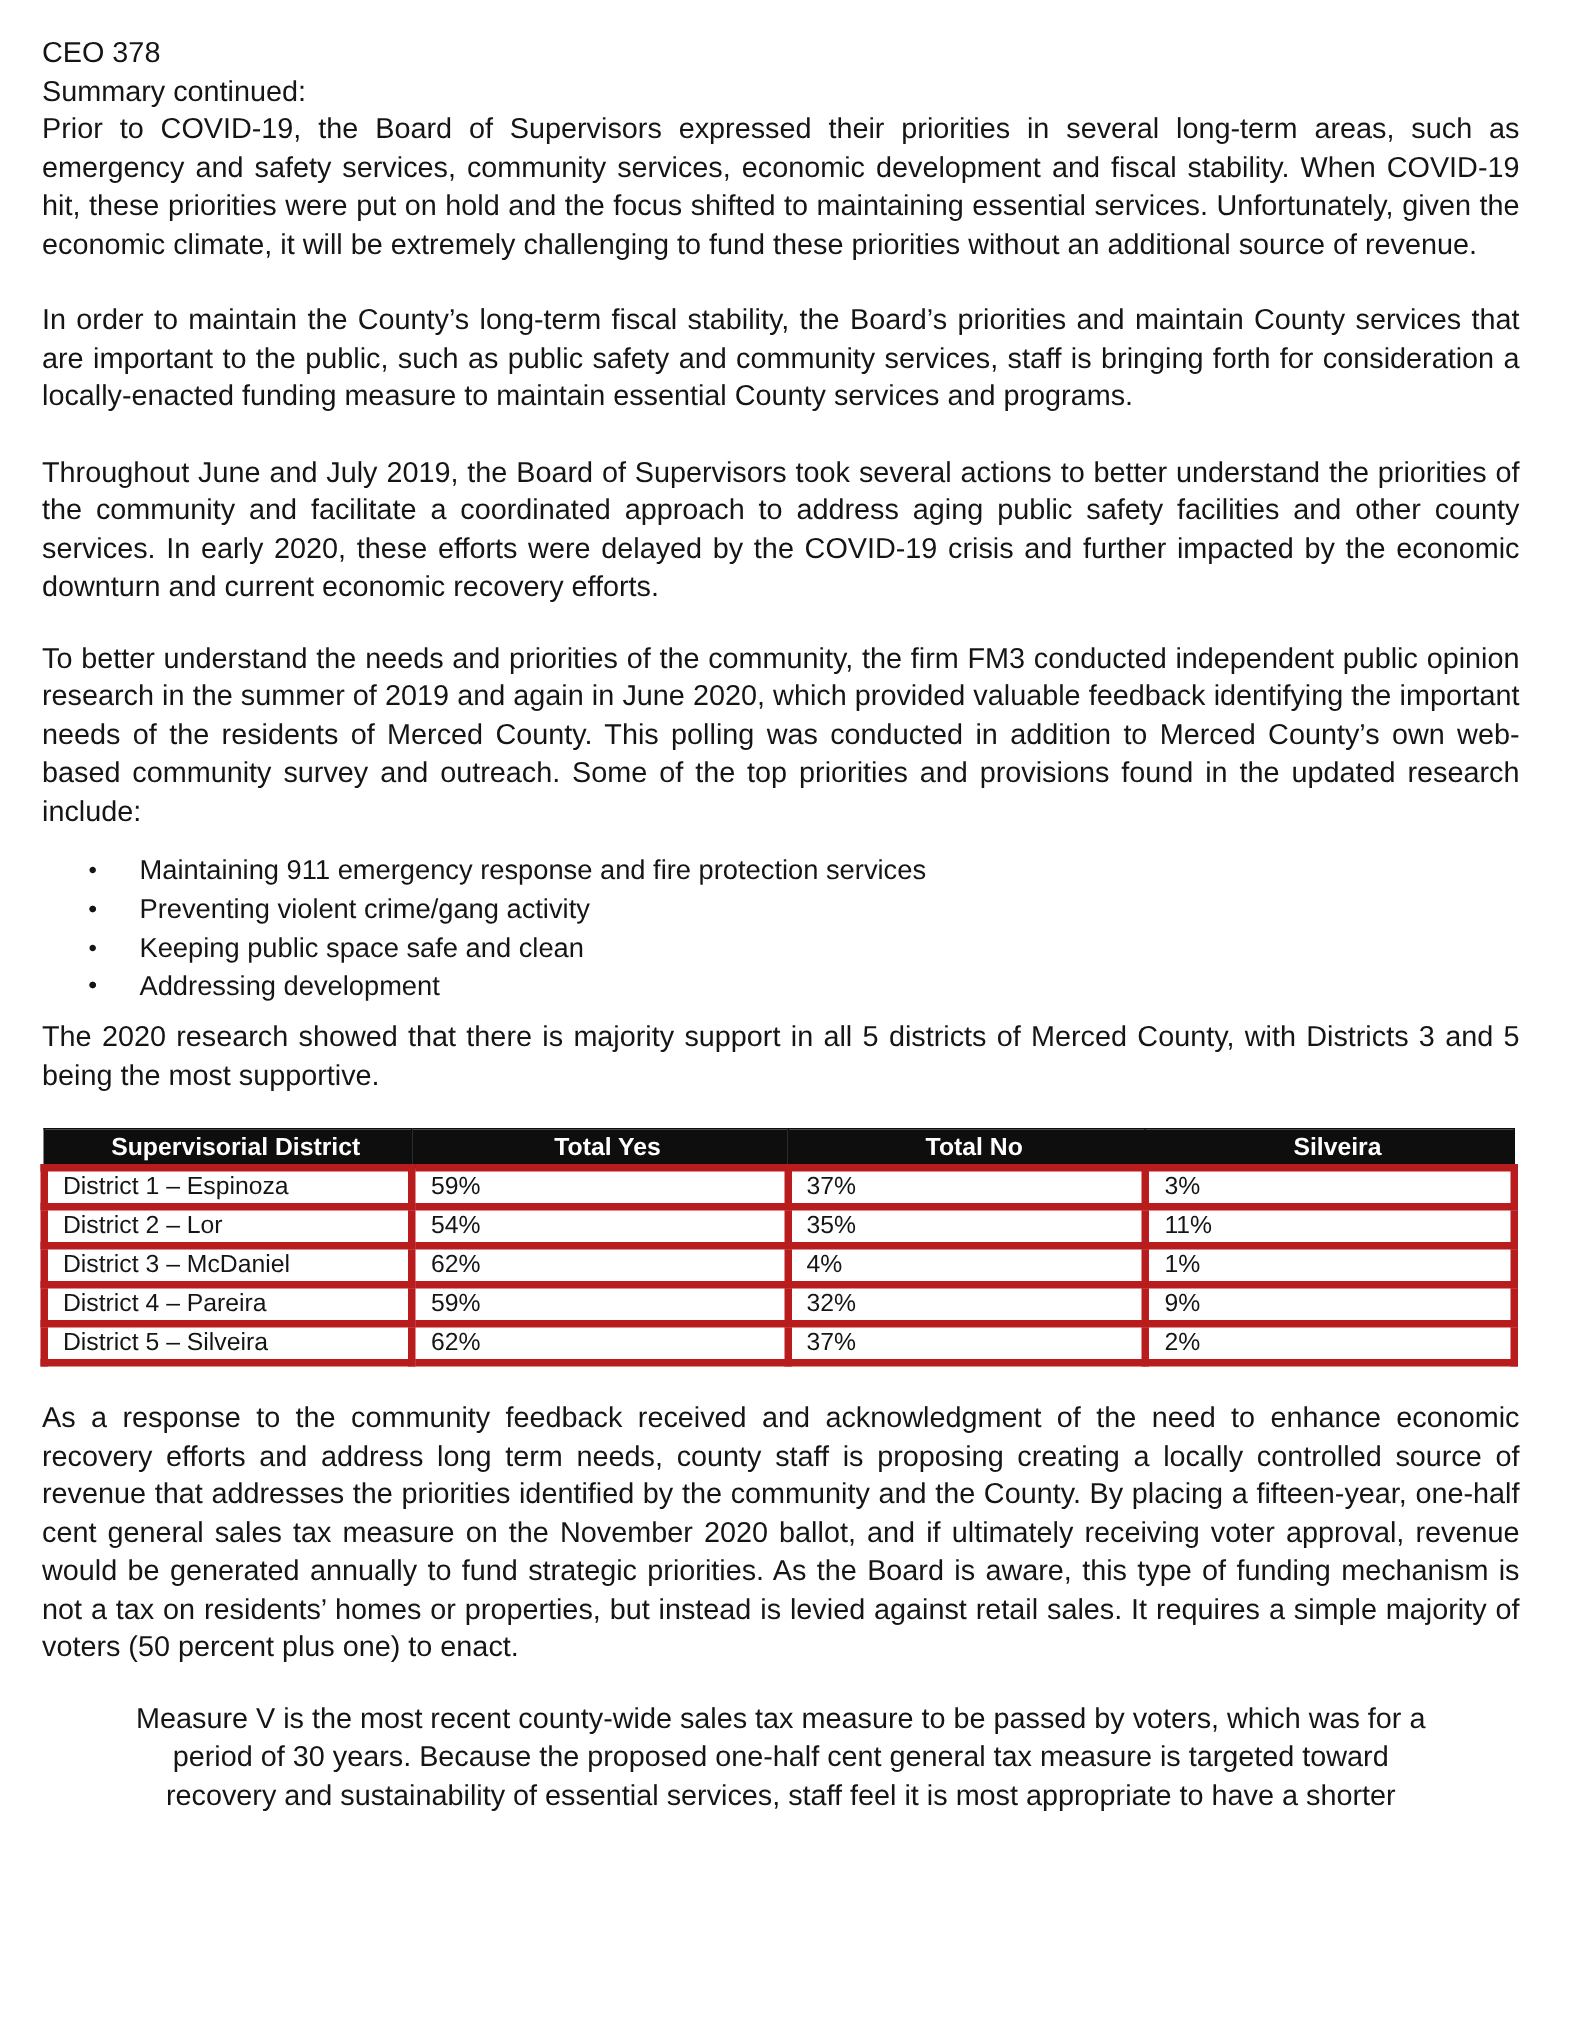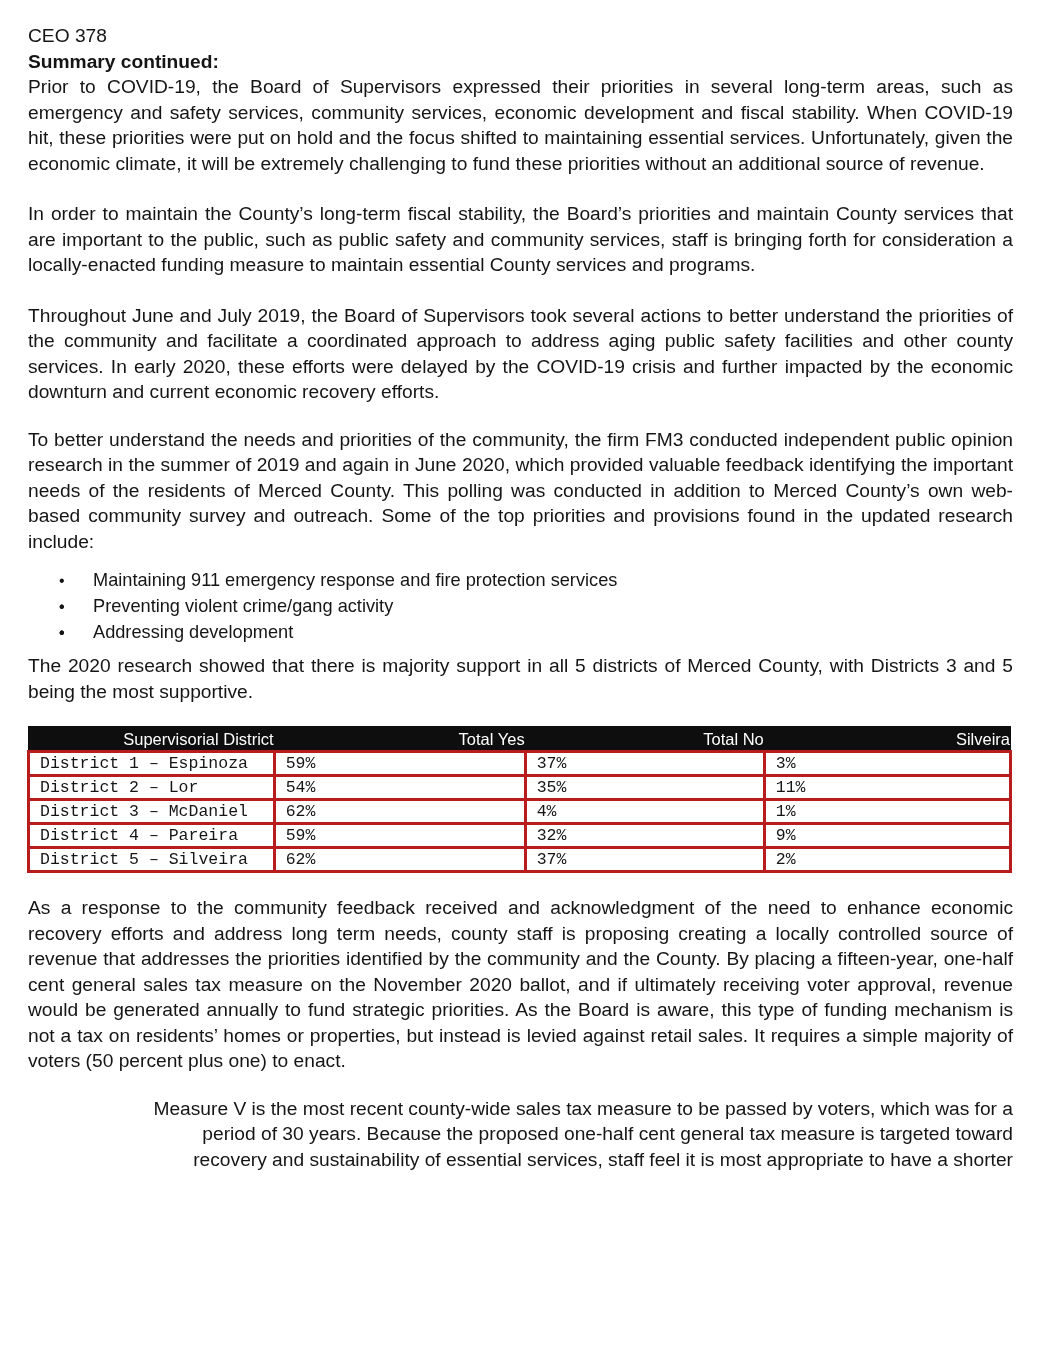--- a/index.html
+++ b/index.html
@@ -5,70 +5,70 @@
   html, body { margin: 0; padding: 0; background: #ffffff; }
   body {
     width: 1048px; height: 1347px; overflow: hidden; position: relative;
     font-family: "Liberation Sans", sans-serif;
     color: #151515;
     font-size: 19.2px;
     line-height: 25.5px;
   }
   .page { position: absolute; left: 28px; top: 23px; width: 985px; }
   .doc-id { margin: 0; }
-  .summary-heading { margin: 0; font-weight: bold; }
+  .summary-heading { margin: 0; font-weight: normal; }
   p.body { margin: 0; text-align: justify; }
   .gap { height: 25px; }
   ul.priorities {
     list-style: none; margin: 0; padding: 0;
     margin-top: 14px;
     font-size: 18.2px; line-height: 25.8px;
   }
   ul.priorities li { position: relative; padding-left: 65px; }
   ul.priorities li .bullet {
     position: absolute; left: 31px; top: 0; font-size: 16px;
   }
   table.results {
     border-collapse: collapse; width: 985px; margin-top: 0;
     font-size: 16.5px; line-height: 19px;
     margin-left: -1px;
   }
   table.results th {
-    background: #0e0e0e; color: #ffffff; font-weight: normal;
-    text-align: right; padding: 2px 0 1px 10px; height: 20px;
+    background: #0e0e0e; color: #ffffff; font-weight: bold;
+    text-align: center; padding: 2px 0 1px 10px; height: 20px;
     border: 1px solid #0e0e0e;
   }
   table.results td {
-    border: 3px solid #b91c1c; padding: 1px 0 1px 10px; height: 19px; font-family: Liberation Mono, monospace;
+    border: 5px solid #b91c1c; padding: 1px 0 1px 10px; height: 19px;
   }
   .col1 { width: 236px; }
   .col2 { width: 242px; }
   .col3 { width: 230px; }
   .col4 { width: 237px; }
-  p.plain { margin: 0; text-align: right; }
+  p.plain { margin: 0; text-align: center; }
 </style>
 </head>
 <body>
 
 <div class="page">
   <p class="doc-id">CEO 378</p>
   <p class="summary-heading">Summary continued:</p>
   <p class="body">Prior to COVID-19, the Board of Supervisors expressed their priorities in several long-term areas, such as emergency and safety services, community services, economic development and fiscal stability. When COVID-19 hit, these priorities were put on hold and the focus shifted to maintaining essential services. Unfortunately, given the economic climate, it will be extremely challenging to fund these priorities without an additional source of revenue.</p>
   <div class="gap"></div>
   <p class="body">In order to maintain the County’s long-term fiscal stability, the Board’s priorities and maintain County services that are important to the public, such as public safety and community services, staff is bringing forth for consideration a locally-enacted funding measure to maintain essential County services and programs.</p>
   <div class="gap"></div>
   <p class="body">Throughout June and July 2019, the Board of Supervisors took several actions to better understand the priorities of the community and facilitate a coordinated approach to address aging public safety facilities and other county services.  In early 2020, these efforts were delayed by the COVID-19 crisis and further impacted by the economic downturn and current economic recovery efforts.</p>
   <div class="gap" style="height:22px"></div>
   <p class="body">To better understand the needs and priorities of the community, the firm FM3 conducted independent public opinion research in the summer of 2019 and again in June 2020, which provided valuable feedback identifying the important needs of the residents of Merced County.  This polling was conducted in addition to Merced County’s own web-based community survey and outreach.  Some of the top priorities and provisions found in the updated research include:</p>
 
   <ul class="priorities">
     <li><span class="bullet">•</span><span>Maintaining 911 emergency response and fire protection services</span></li>
     <li><span class="bullet">•</span></li>
     <li><span class="bullet">•</span><span>Preventing violent crime/gang activity</span></li>
-    <li><span class="bullet">•</span></li>
+    <li><span class="bullet">•</span><span>Keeping public space safe and clean</span></li>
     <li><span class="bullet">•</span></li>
     <li><span class="bullet">•</span><span>Addressing development</span></li>
   </ul>
 
   <div style="height:8px"></div>
   <p class="body">The 2020 research showed that there is majority support in all 5 districts of Merced County, with Districts 3 and 5 being the most supportive.</p>
   <div style="height:22px"></div>
 
   <table class="results">
     <thead>

